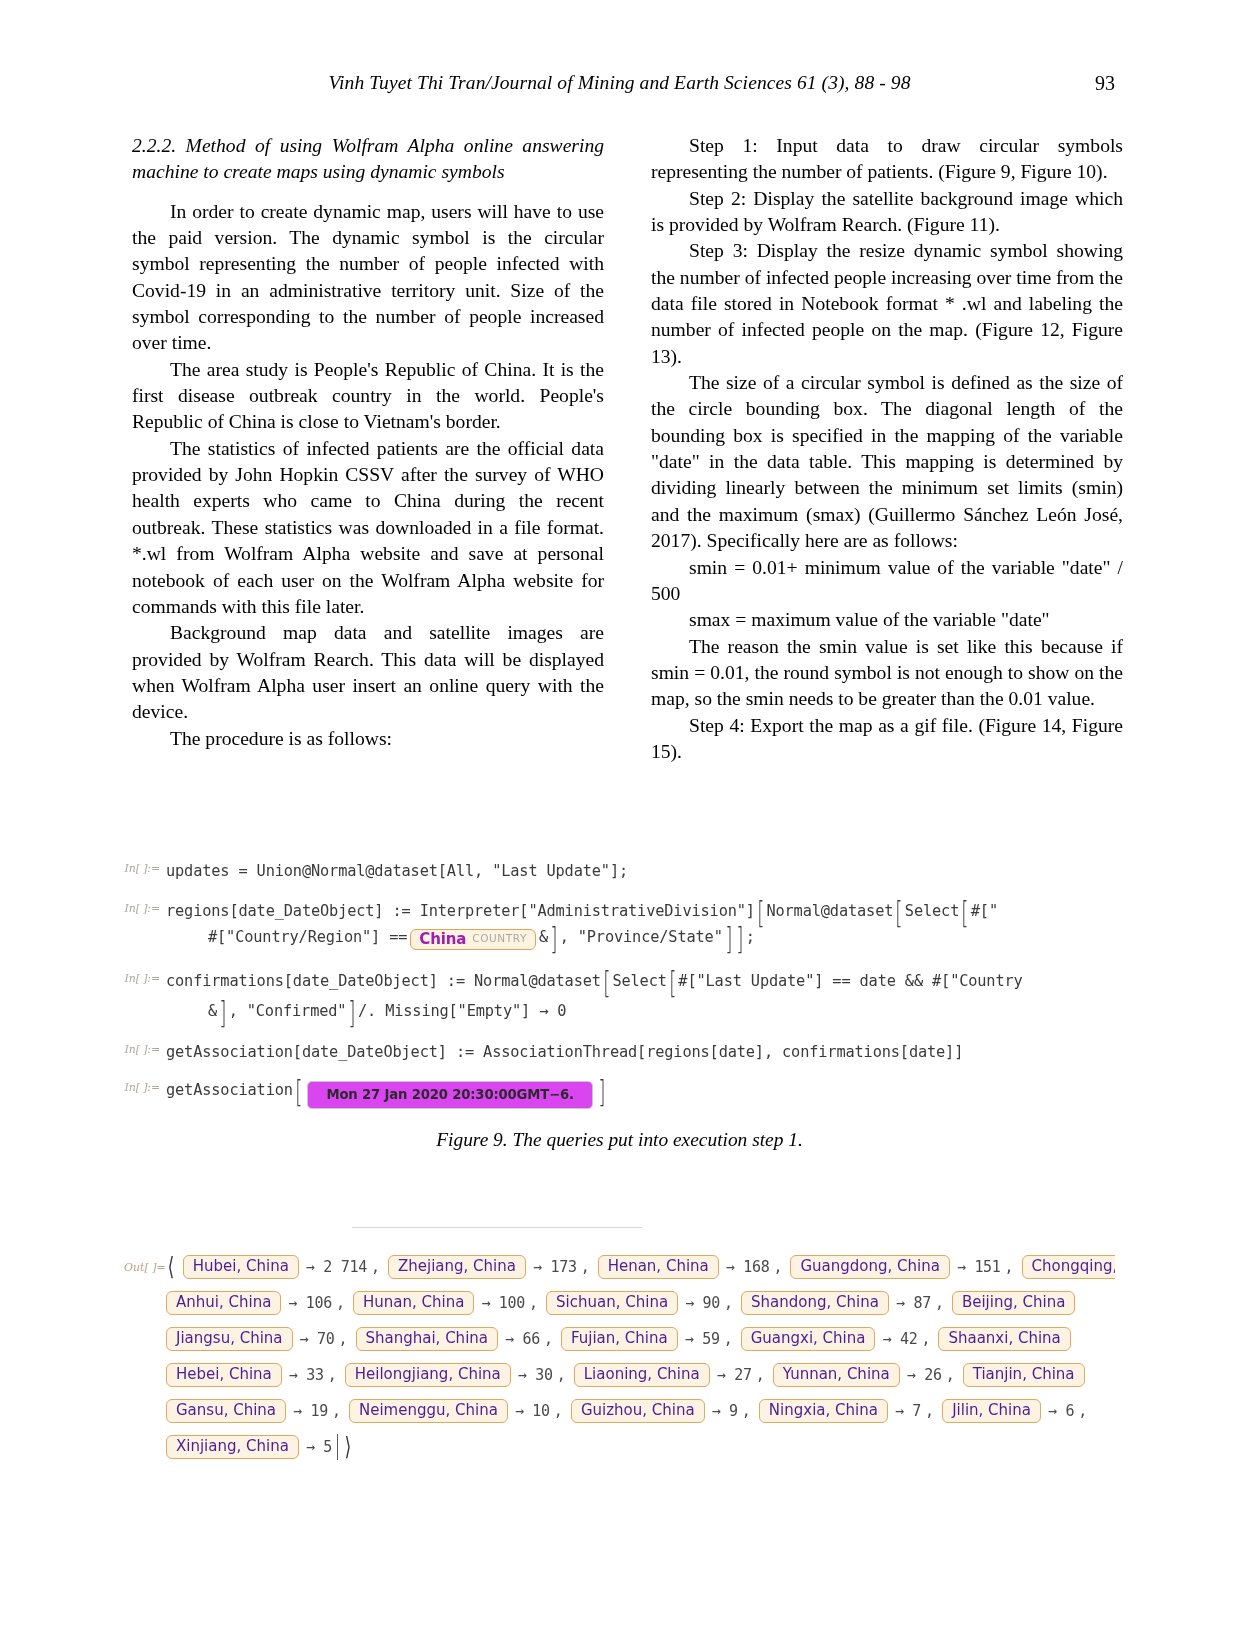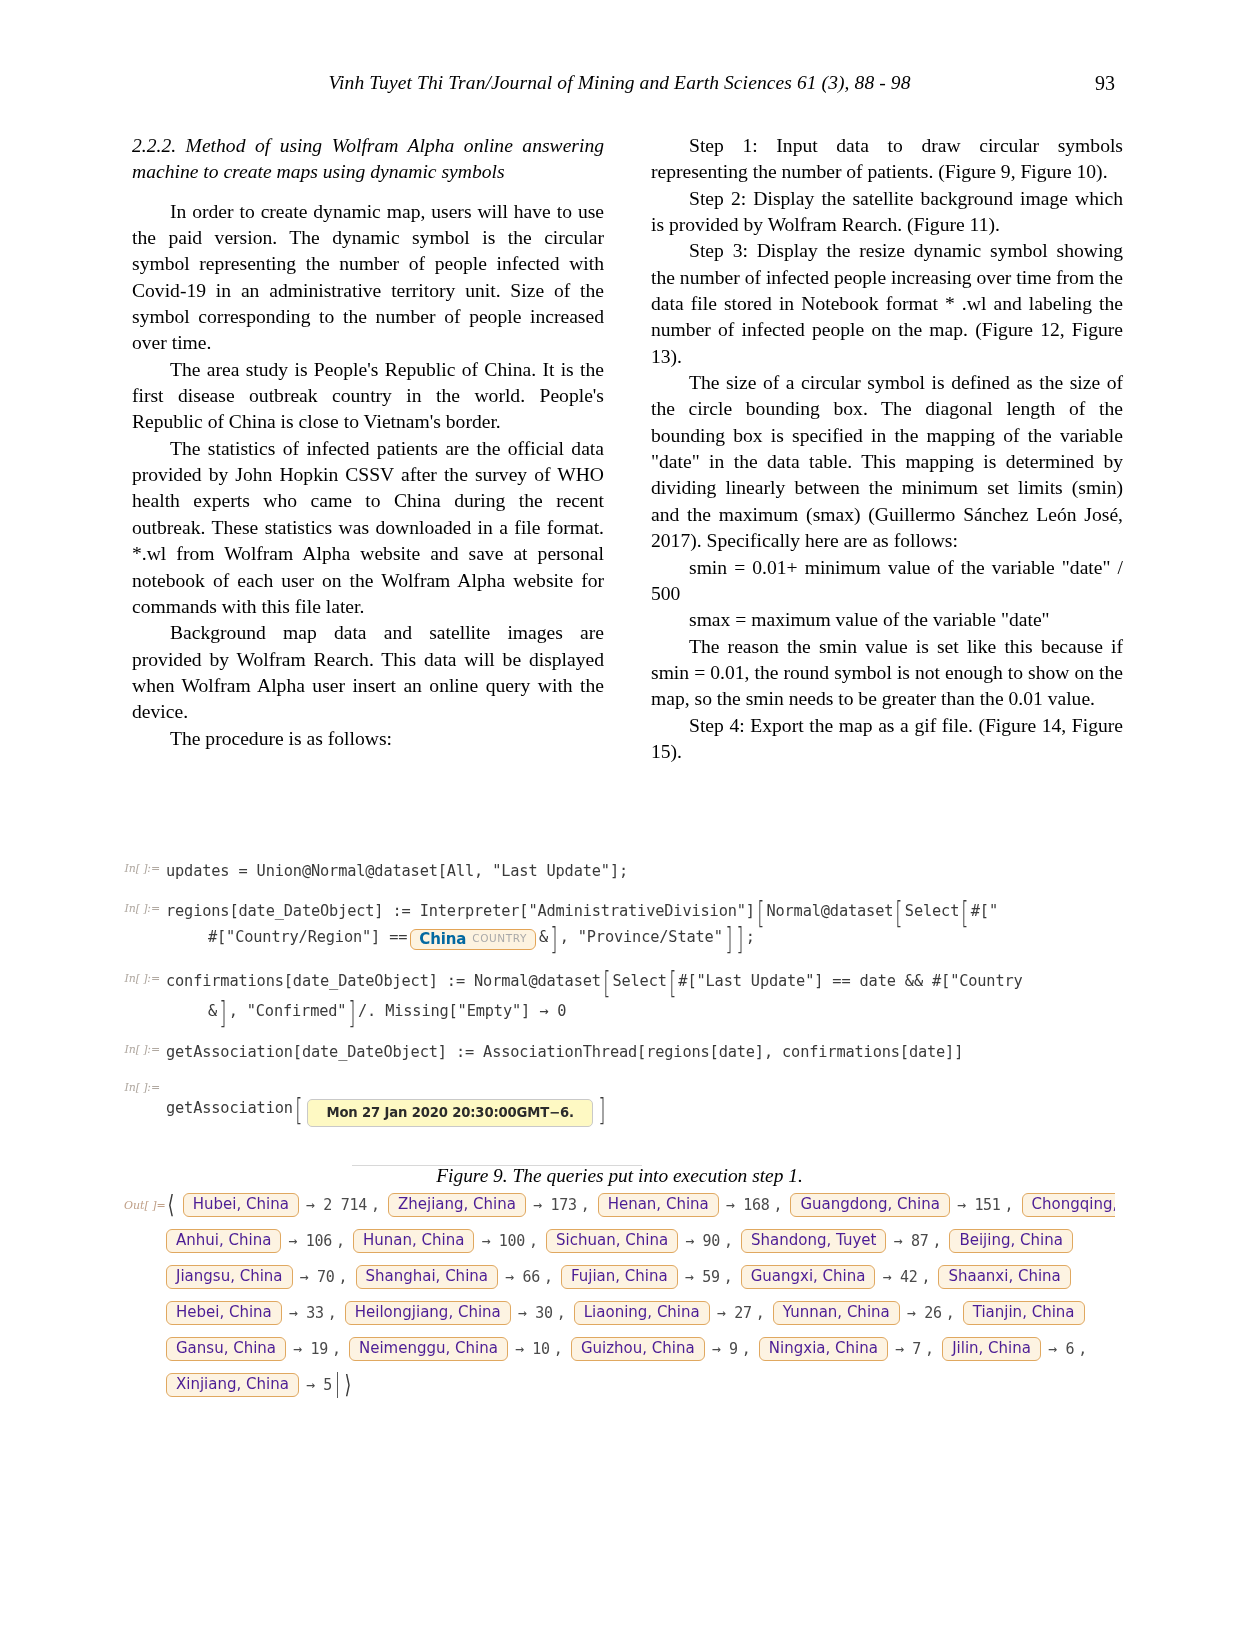--- a/index.html
+++ b/index.html
@@ -75,21 +75,21 @@
     text-indent: 0;
   }
 
   
   .figure-block {
     position: absolute;
     left: 124px;
     width: 991px;
   }
   #figure9-block { top: 862px; }
-  #figure10-block { top: 1165px; }
+  #figure10-block { top: 1227px; }
 
   .nb-wrap {
     position: relative;
     overflow: hidden;
     width: 991px;
   }
   .nb-line {
     display: flex;
     align-items: flex-start;
     white-space: nowrap;
@@ -123,39 +123,39 @@
     border-radius: 6px;
     padding: 1px 8px 2px 8px;
     margin: 0 3px;
     vertical-align: -2px;
     line-height: 1.1;
   }
   .entity .ename {
     font-family: "DejaVu Sans", sans-serif;
     font-weight: bold;
     font-size: 15px;
-    color: #0369a1;
+    color: #a21caf;
   }
   .entity .etype {
     font-family: "DejaVu Sans", sans-serif;
     font-size: 10.5px;
     letter-spacing: 0.6px;
     color: #a9a9a9;
   }
 
   
   .dateobj {
     display: inline-flex;
     align-items: center;
     justify-content: center;
-    background: #fef9c3;
+    background: #d946ef;
     border: 1.2px solid #c9c9c9;
     border-radius: 5px;
     padding: 5px 18px 6px 18px;
-    margin: 18px 3px;
+    margin: 0 3px;
     min-width: 230px;
     font-family: "DejaVu Sans", sans-serif;
     font-weight: bold;
     font-size: 13.2px;
     color: #2b2b2b;
     vertical-align: -4px;
   }
   .bracket {
     font-family: "DejaVu Sans", sans-serif;
     font-size: 30px;
@@ -343,21 +343,21 @@
           <div class="out-row row-indent">
             <span class="ent10">Anhui, China</span>
             <span class="arrowval">→ 106</span>
             <span class="comma">,</span>
             <span class="ent10">Hunan, China</span>
             <span class="arrowval">→ 100</span>
             <span class="comma">,</span>
             <span class="ent10">Sichuan, China</span>
             <span class="arrowval">→ 90</span>
             <span class="comma">,</span>
-            <span class="ent10">Shandong, Tuyet</span>
+            <span class="ent10">Shandong, China</span>
             <span class="arrowval">→ 87</span>
             <span class="comma">,</span>
             <span class="ent10">Beijing, China</span>
           </div>
           <div class="out-row row-indent">
             <span class="ent10">Jiangsu, China</span>
             <span class="arrowval">→ 70</span>
             <span class="comma">,</span>
             <span class="ent10">Shanghai, China</span>
             <span class="arrowval">→ 66</span>

